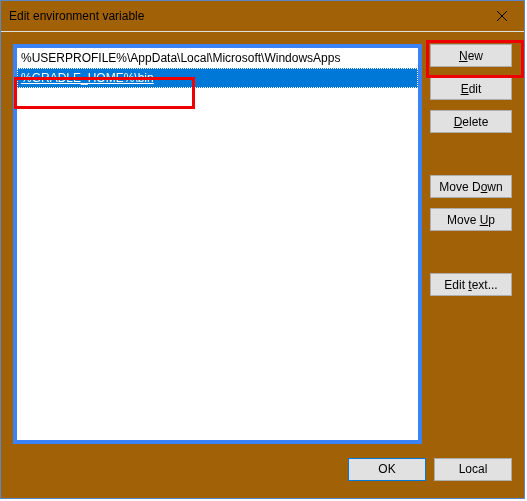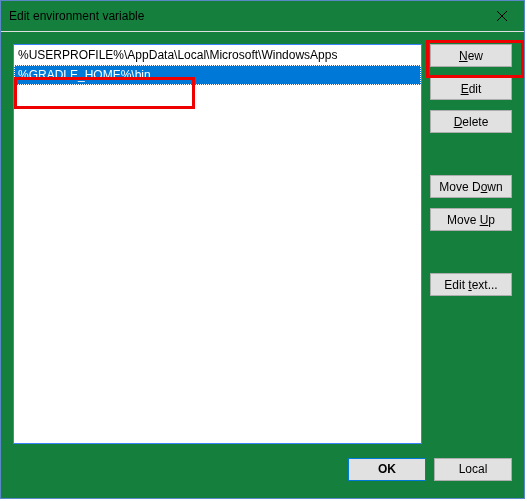--- a/index.html
+++ b/index.html
@@ -7,21 +7,21 @@
     padding: 0;
     font-family: "Segoe UI", Tahoma, sans-serif;
     font-size: 12px;
     background: #fff;
     color: #000;
   }
   .window {
     width: 525px;
     height: 499px;
     border: 1px solid #5a87c7;
-    background: #15803d;
+    background: #a16207;
     position: relative;
     box-sizing: border-box;
     display: flex;
     flex-direction: column;
   }
   .titlebar {
     height: 30px;
     display: flex;
     align-items: center;
     justify-content: space-between;
@@ -39,41 +39,42 @@
   .close-btn svg { width: 10px; height: 10px; }
   .content {
     flex: 1;
     padding: 12px 12px 0 12px;
     display: flex;
     gap: 8px;
     box-sizing: border-box;
   }
   .listbox {
     flex: 1;
-    border: 1px solid #3b82f6;
+    border: 4px solid #3b82f6;
     background: #fff;
     box-sizing: border-box;
     height: 400px;
     position: relative;
     overflow: hidden;
   }
   .list-item {
     padding: 2px 4px;
     height: 16px;
     line-height: 16px;
     font-size: 12px;
     white-space: nowrap;
   }
   .list-item.selected {
     background: #0078d7;
     color: #fff;
   }
   .list-item.selected.focus {
     outline: 1px dotted #fff;
     outline-offset: -1px;
+    text-decoration: underline;
   }
   .sidebuttons {
     width: 82px;
     display: flex;
     flex-direction: column;
     gap: 10px;
   }
   .btn {
     height: 23px;
     border: 1px solid #adadad;
@@ -81,21 +82,20 @@
     font-size: 12px;
     font-family: inherit;
     display: flex;
     align-items: center;
     justify-content: center;
     box-sizing: border-box;
     cursor: default;
   }
   .btn.default {
     border-color: #0078d7;
-    font-weight: bold;
   }
   .spacer-sm { height: 22px; }
   .spacer-lg { height: 22px; }
   .footer {
     height: 46px;
     display: flex;
     align-items: center;
     justify-content: flex-end;
     gap: 8px;
     padding: 0 12px 12px 12px;

